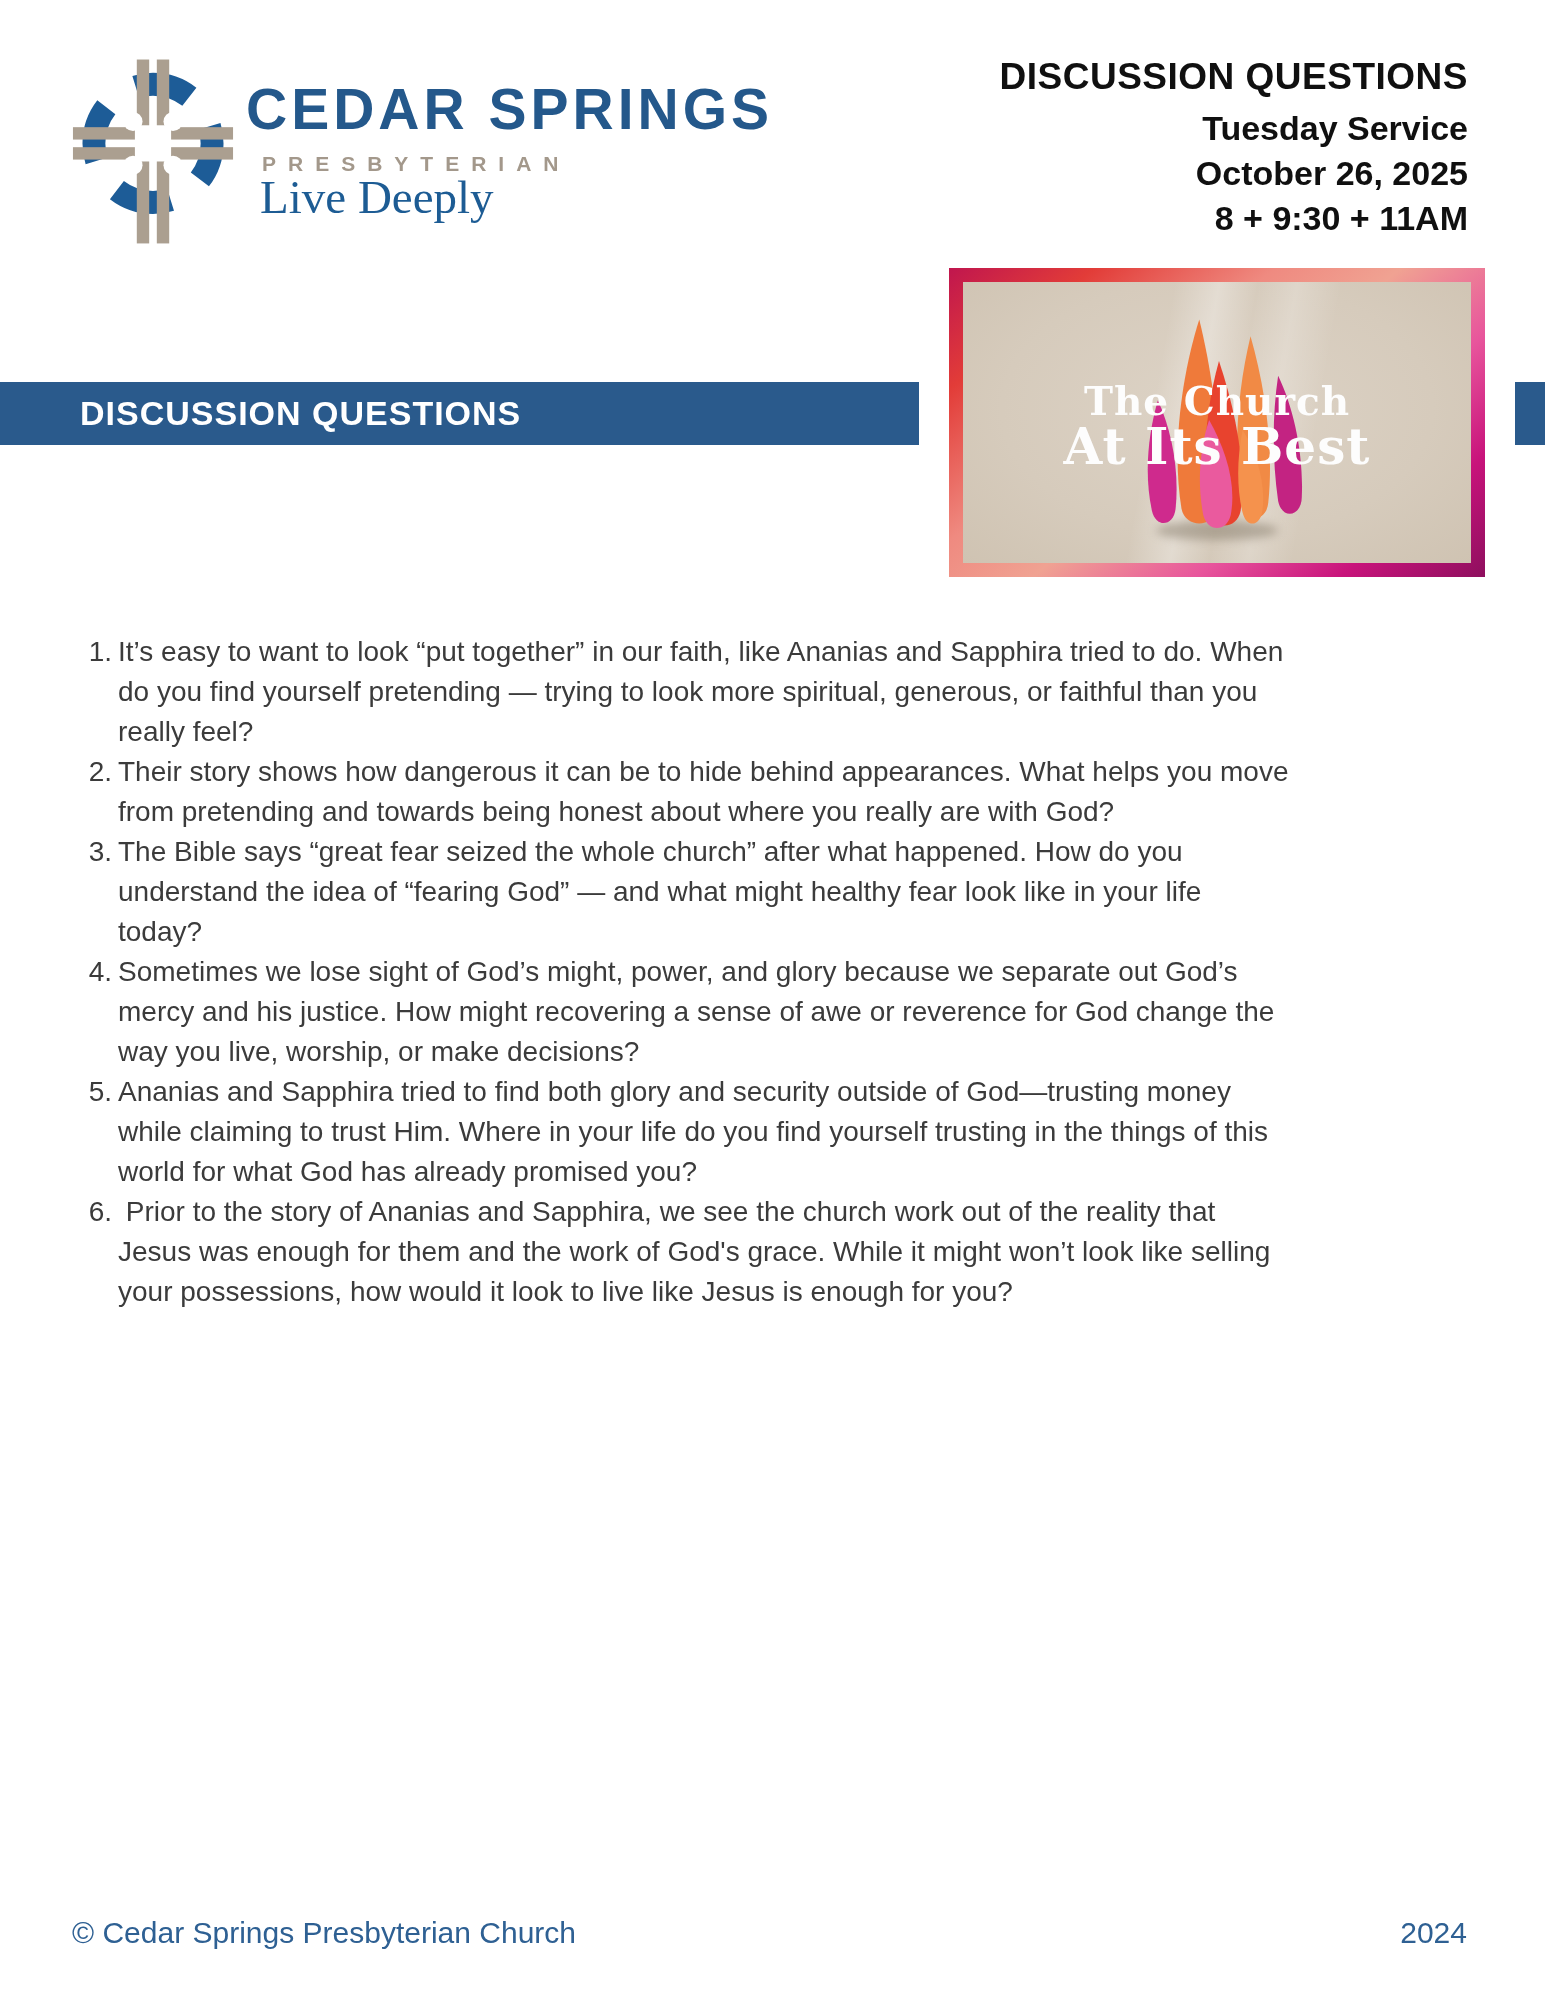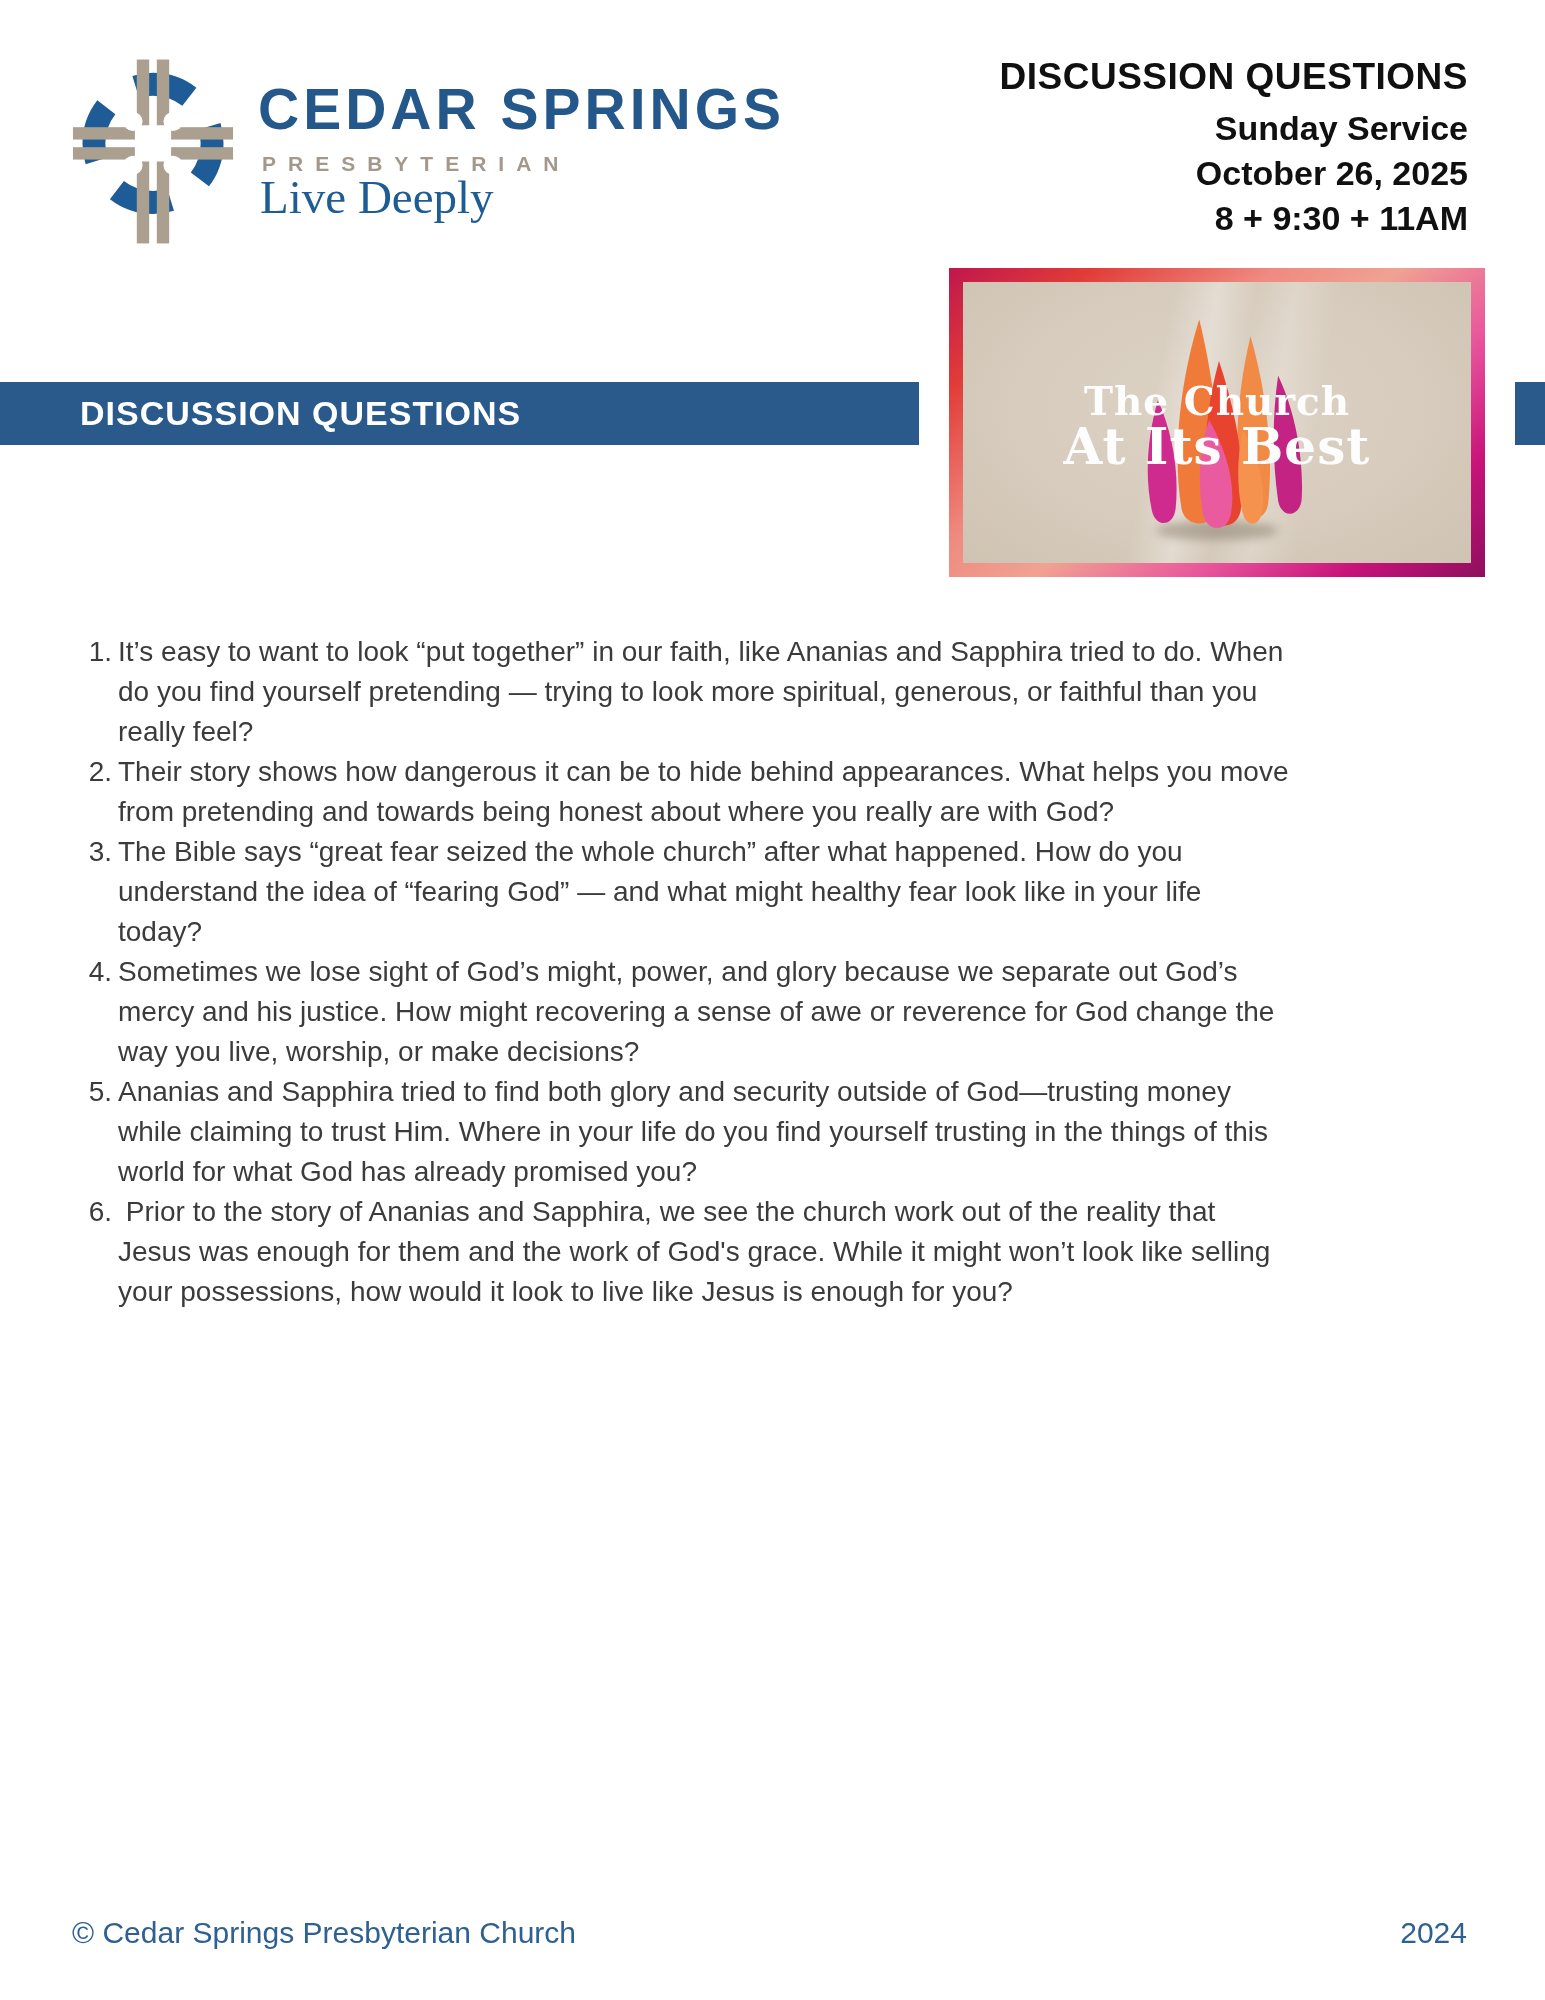--- a/index.html
+++ b/index.html
@@ -2,21 +2,21 @@
 <html><head>
 <meta charset="utf-8">
 <style>
   * { margin:0; padding:0; box-sizing:border-box; }
   html,body { background:#ffffff; }
   body { width:1545px; height:2000px; position:relative; font-family:"Liberation Sans", sans-serif; overflow:hidden; }
   .page { position:absolute; inset:0; width:1545px; height:2000px; background:#ffffff; }
 
   
   .logo-svg { position:absolute; left:72px; top:52px; width:162px; height:198px; }
-  .brand-name { position:absolute; left:258px; top:76px; font-size:57px; font-weight:bold;
+  .brand-name { position:absolute; left:246px; top:76px; font-size:57px; font-weight:bold;
                 letter-spacing:4px; color:#24588b; white-space:nowrap; }
   .brand-denom { position:absolute; left:262px; top:152px; font-size:21px; font-weight:600;
                  letter-spacing:12px; color:#a3988b; white-space:nowrap; }
   .brand-tagline { position:absolute; left:260px; top:170px; font-size:47px;
                    font-family:"Liberation Serif", serif; color:#1d5c94; white-space:nowrap; }
 
   
   .header-right { position:absolute; top:56px; right:77px; text-align:right; color:#101010; }
   .header-right .hr-title { font-size:37px; font-weight:bold; letter-spacing:0.5px; margin-bottom:8px; }
   .header-right .hr-line { font-size:34px; font-weight:bold; line-height:45px; }
@@ -81,21 +81,21 @@
     <circle cx="106" cy="69" r="10" fill="#ffffff"></circle>
     <circle cx="64" cy="115" r="10" fill="#ffffff"></circle>
     <circle cx="106" cy="115" r="10" fill="#ffffff"></circle>
   </svg>
   <div class="brand-name">CEDAR SPRINGS</div>
   <div class="brand-denom">PRESBYTERIAN</div>
   <div class="brand-tagline">Live Deeply</div>
 
   <div class="header-right">
     <div class="hr-title">DISCUSSION QUESTIONS</div>
-    <div class="hr-line">Sunday Service</div>
+    <div class="hr-line">Tuesday Service</div>
     <div class="hr-line">October 26, 2025</div>
     <div class="hr-line">8 + 9:30 + 11AM</div>
   </div>
 
   <div class="banner-left">
     <div class="banner-text">DISCUSSION QUESTIONS</div>
   </div>
   <div class="banner-right"></div>
 
   <div class="sermon">

